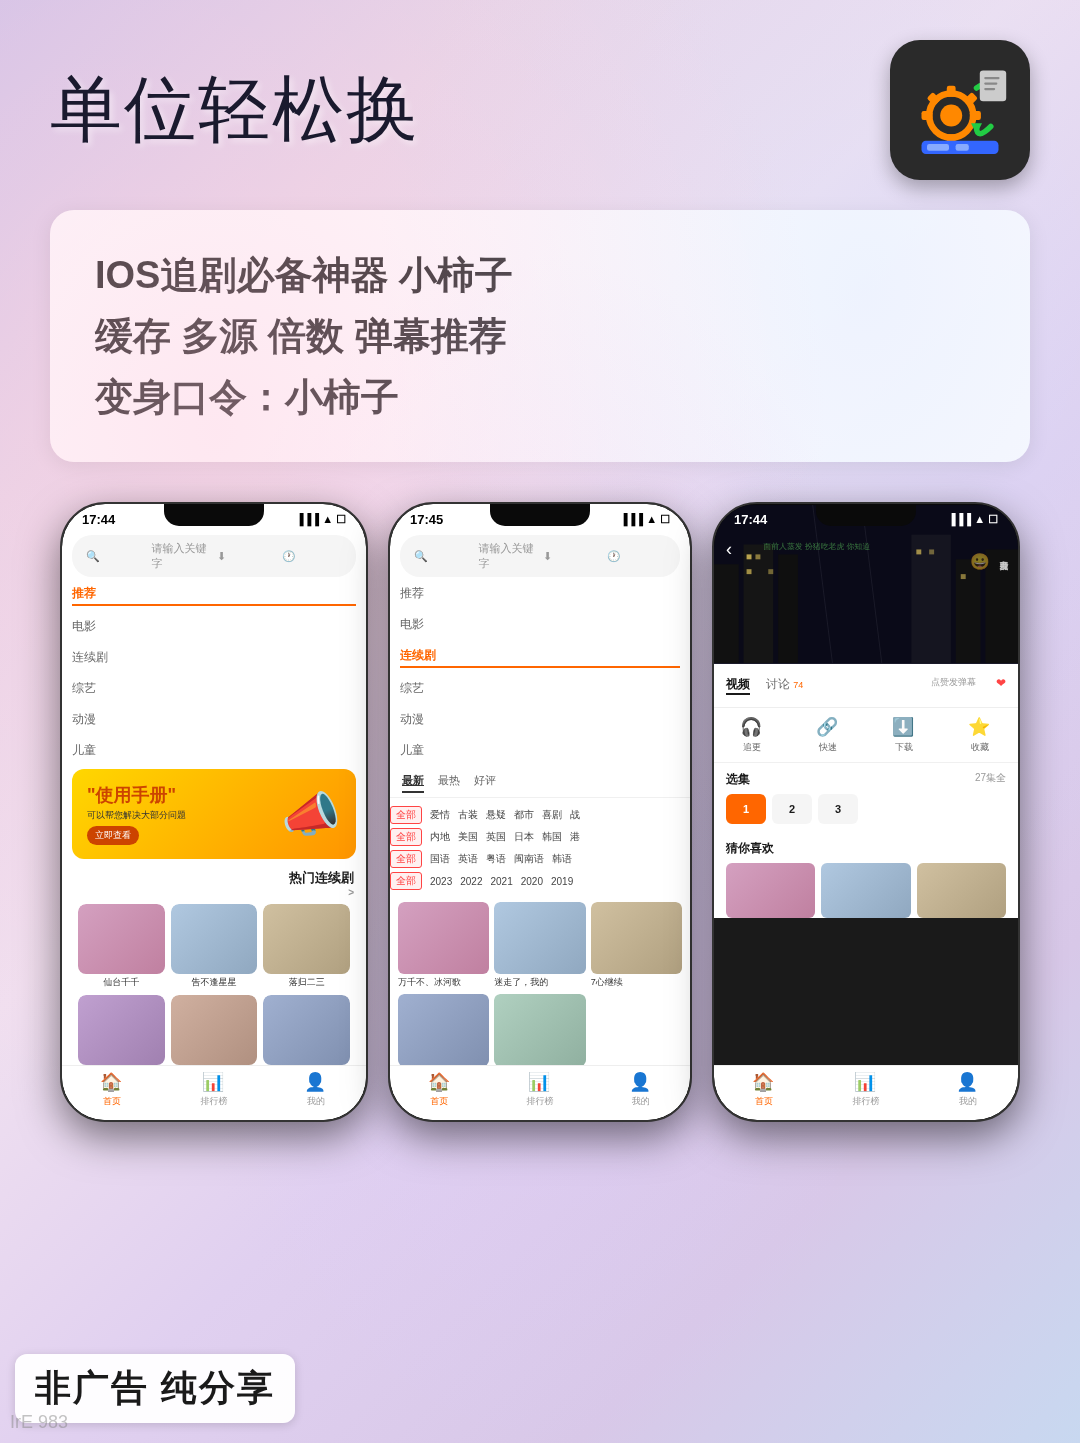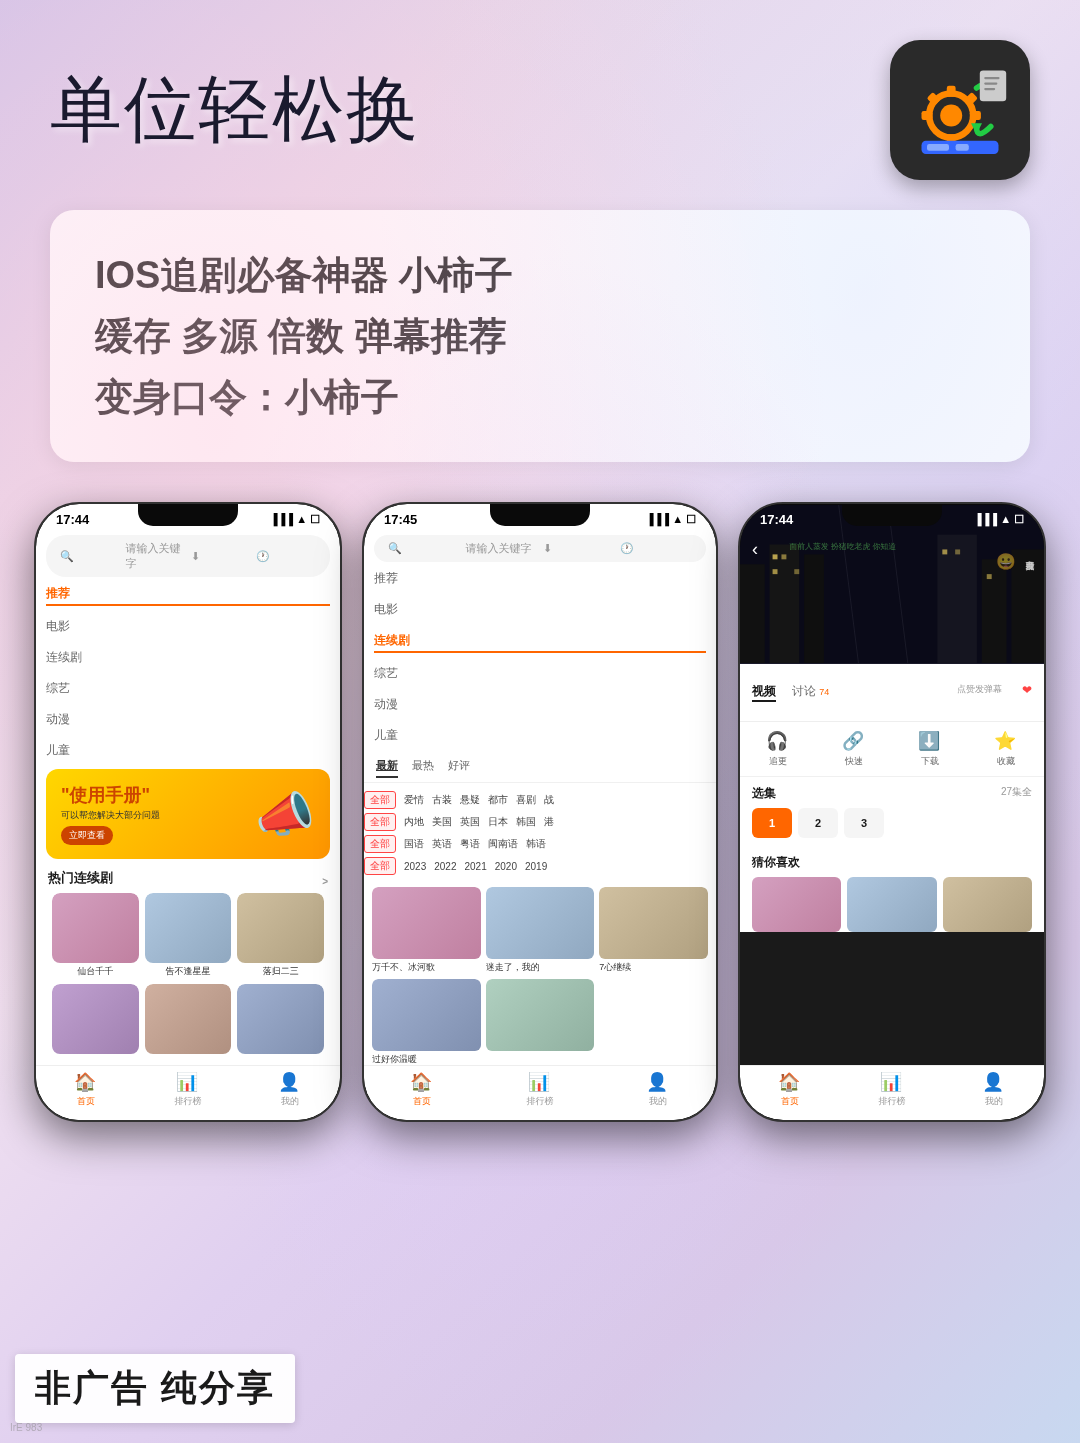--- a/index.html
+++ b/index.html
@@ -90,21 +90,21 @@
       box-shadow: 0 15px 40px rgba(0,0,0,0.5);
       border: 2px solid #333;
     }
 
     .phone-left {
       width: 308px;
       height: 620px;
     }
 
     .phone-middle {
-      width: 356px;
+      width: 304px;
       height: 620px;
     }
 
     .phone-right {
       width: 308px;
       height: 620px;
     }
 
     
     .notch {
@@ -209,20 +209,21 @@
 
     
     .section-title {
       padding: 0 12px 6px;
       font-size: 13px;
       font-weight: 700;
       color: #1a1a1a;
       display: flex;
       justify-content: space-between;
       align-items: flex-end;
+      flex-direction: column;
     }
     .section-more { font-size: 10px; color: #999; }
 
     
     .movie-grid {
       display: grid;
       grid-template-columns: repeat(3, 1fr);
       gap: 6px;
       padding: 0 16px;
     }
@@ -316,21 +317,21 @@
     }
 
     
     .screen-dark {
       background: #1a1a1a;
     }
 
     .detail-tabs {
       display: flex;
       gap: 16px;
-      padding: 19px 12px;
+      padding: 12px 12px;
       border-bottom: 1px solid #eee;
       background: #fff;
     }
     .detail-tab {
       font-size: 12px;
       color: #666;
     }
     .detail-tab.active {
       color: #1a1a1a;
       font-weight: 700;
@@ -458,21 +459,21 @@
       white-space: nowrap;
       text-overflow: ellipsis;
     }
 
     
     .bottom-label {
       position: absolute;
       bottom: 20px;
       left: 15px;
       background: rgba(255,255,255,0.95);
-      border-radius: 4px;
+      border-radius: 12px;
       padding: 10px 20px;
       box-shadow: 0 2px 10px rgba(0,0,0,0.15);
     }
     .bottom-label-text {
       font-size: 36px;
       font-weight: 900;
       color: #1a1a1a;
       letter-spacing: 2px;
     }
 
@@ -847,13 +848,13 @@
       </div>
     </div>
   </div>
 
 </div>
 
 <div class="bottom-label">
   <span class="bottom-label-text">非广告  纯分享</span>
 </div>
 
-<div style="position:absolute; bottom:10px; left:10px; font-size:10px; color:#888; opacity:0.5;">IrE 983</div>
+<div style="position:absolute; bottom:10px; left:10px; font-size:18px; color:#888; opacity:0.5;">IrE 983</div>
 
 </body></html>

